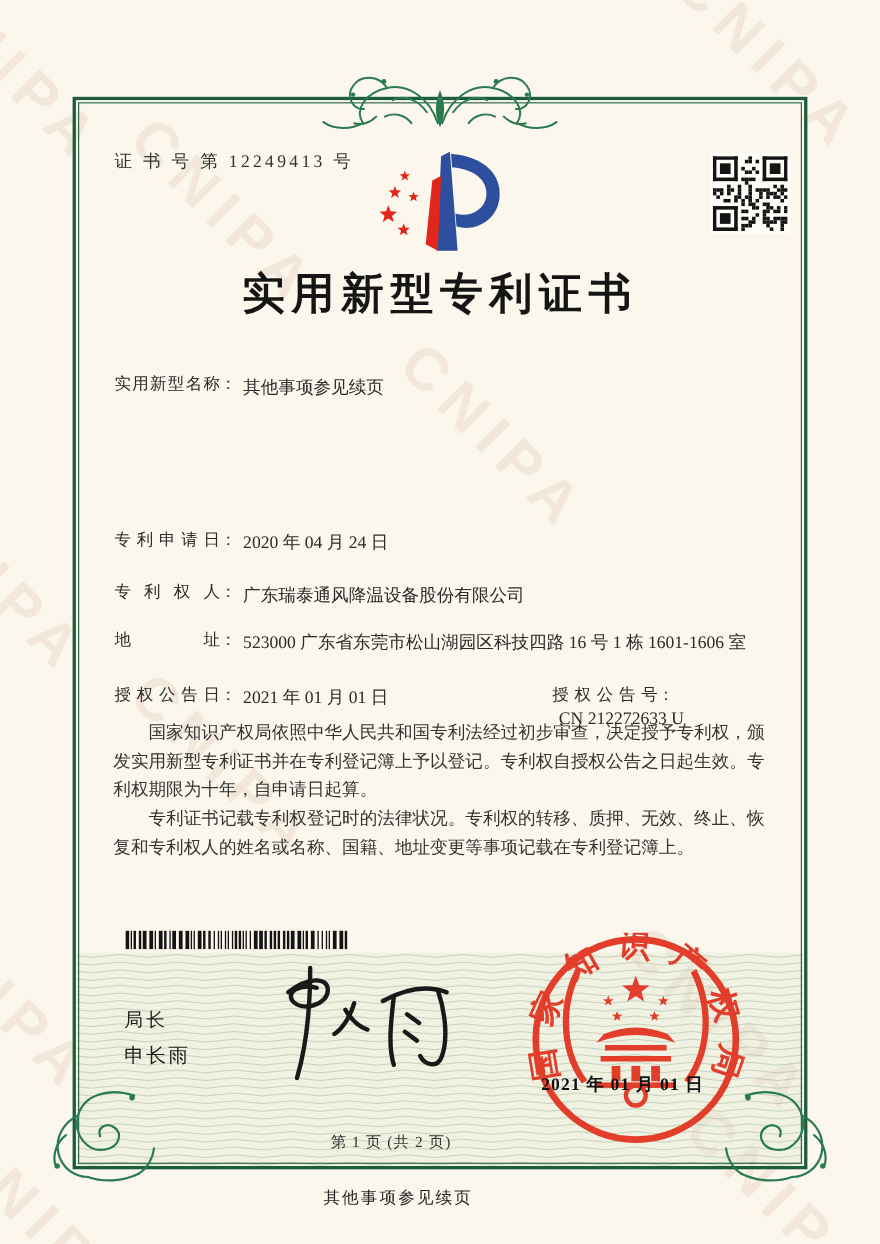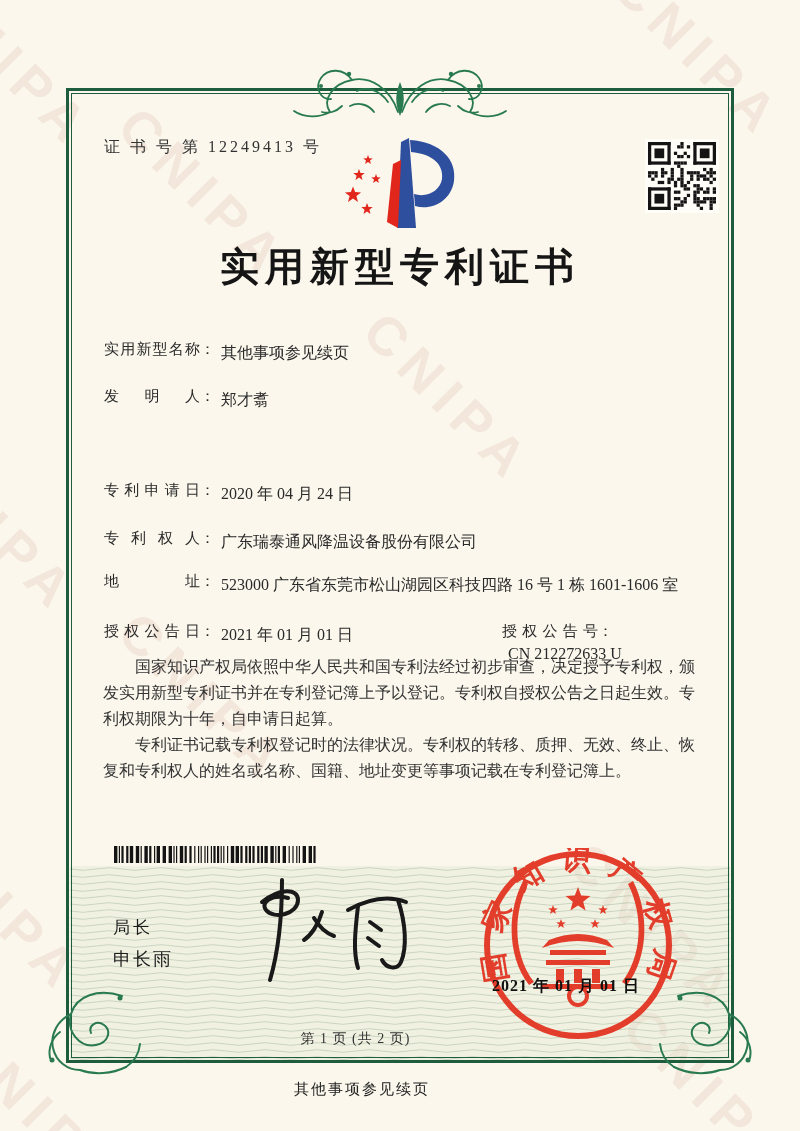--- a/index.html
+++ b/index.html
@@ -291,23 +291,20 @@
         <polygon points="16.0,52.5 18.1,58.1 24.1,58.4 19.4,62.1 21.0,67.9 16.0,64.6 11.0,67.9 12.6,62.1 7.9,58.4 13.9,58.1" fill="#e1261c"></polygon>
         <polygon points="30.0,69.0 31.5,73.0 35.7,73.1 32.4,75.8 33.5,79.9 30.0,77.5 26.5,79.9 27.6,75.8 24.3,73.1 28.5,73.0" fill="#e1261c"></polygon>
       </g>
   </svg>
 
   <div class="title">实用新型专利证书</div>
 
   <div class="frow" style="top:340px">
     <span class="flabel">实用新型名称</span><span class="fcolon">：</span><span class="fvalue">其他事项参见续页</span>
   </div>
-  <div class="frow" style="top:387px">
-    <span class="flabel">发明人</span><span class="fcolon">：</span><span class="fvalue">郑才翥</span>
-  </div>
   <div class="frow" style="top:481px">
     <span class="flabel">专利申请日</span><span class="fcolon">：</span><span class="fvalue">2020 年 04 月 24 日</span>
   </div>
   <div class="frow" style="top:529px">
     <span class="flabel">专利权人</span><span class="fcolon">：</span><span class="fvalue">广东瑞泰通风降温设备股份有限公司</span>
   </div>
   <div class="frow" style="top:572px">
     <span class="flabel">地址</span><span class="fcolon">：</span><span class="fvalue">523000 广东省东莞市松山湖园区科技四路 16 号 1 栋 1601-1606 室</span>
   </div>
   <div class="frow" style="top:622px;width:600px">

